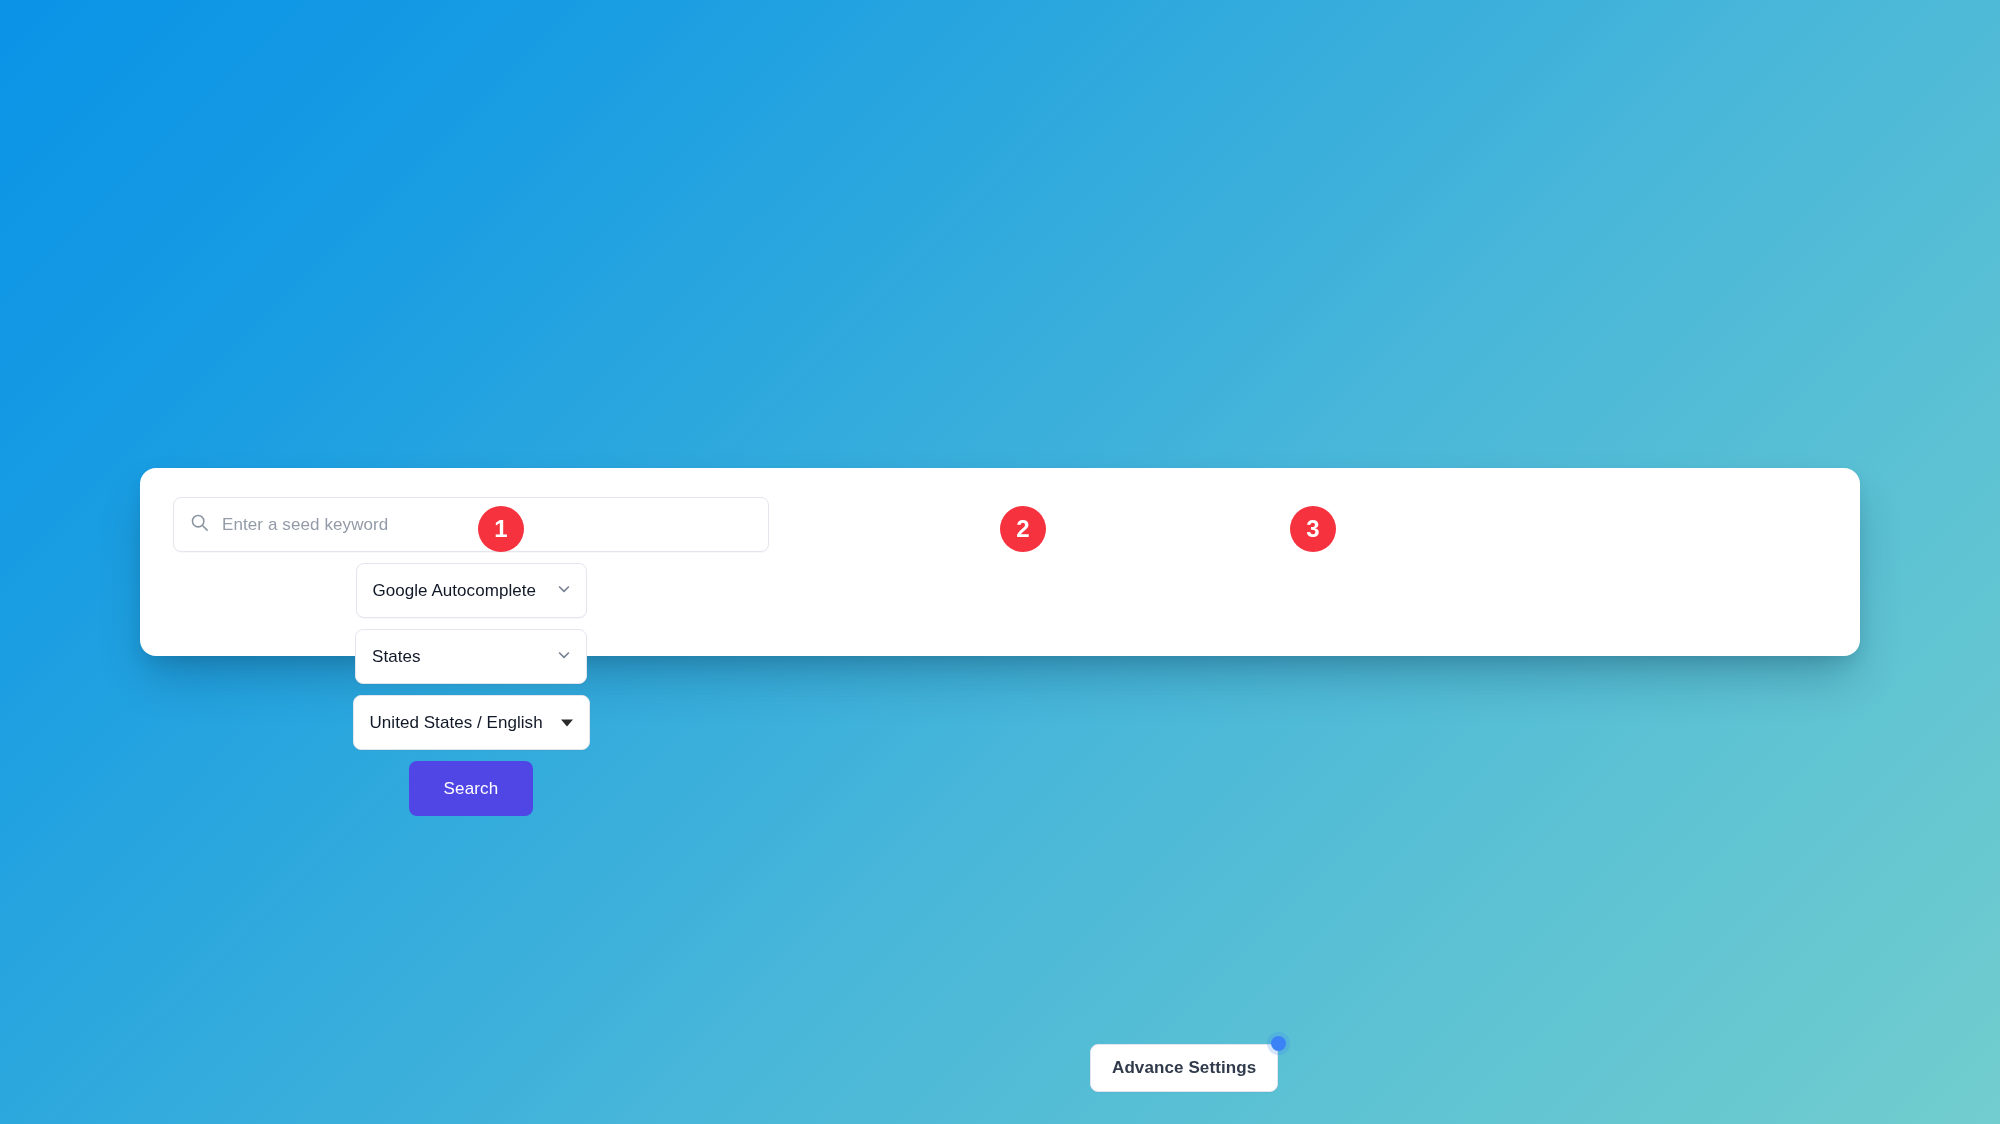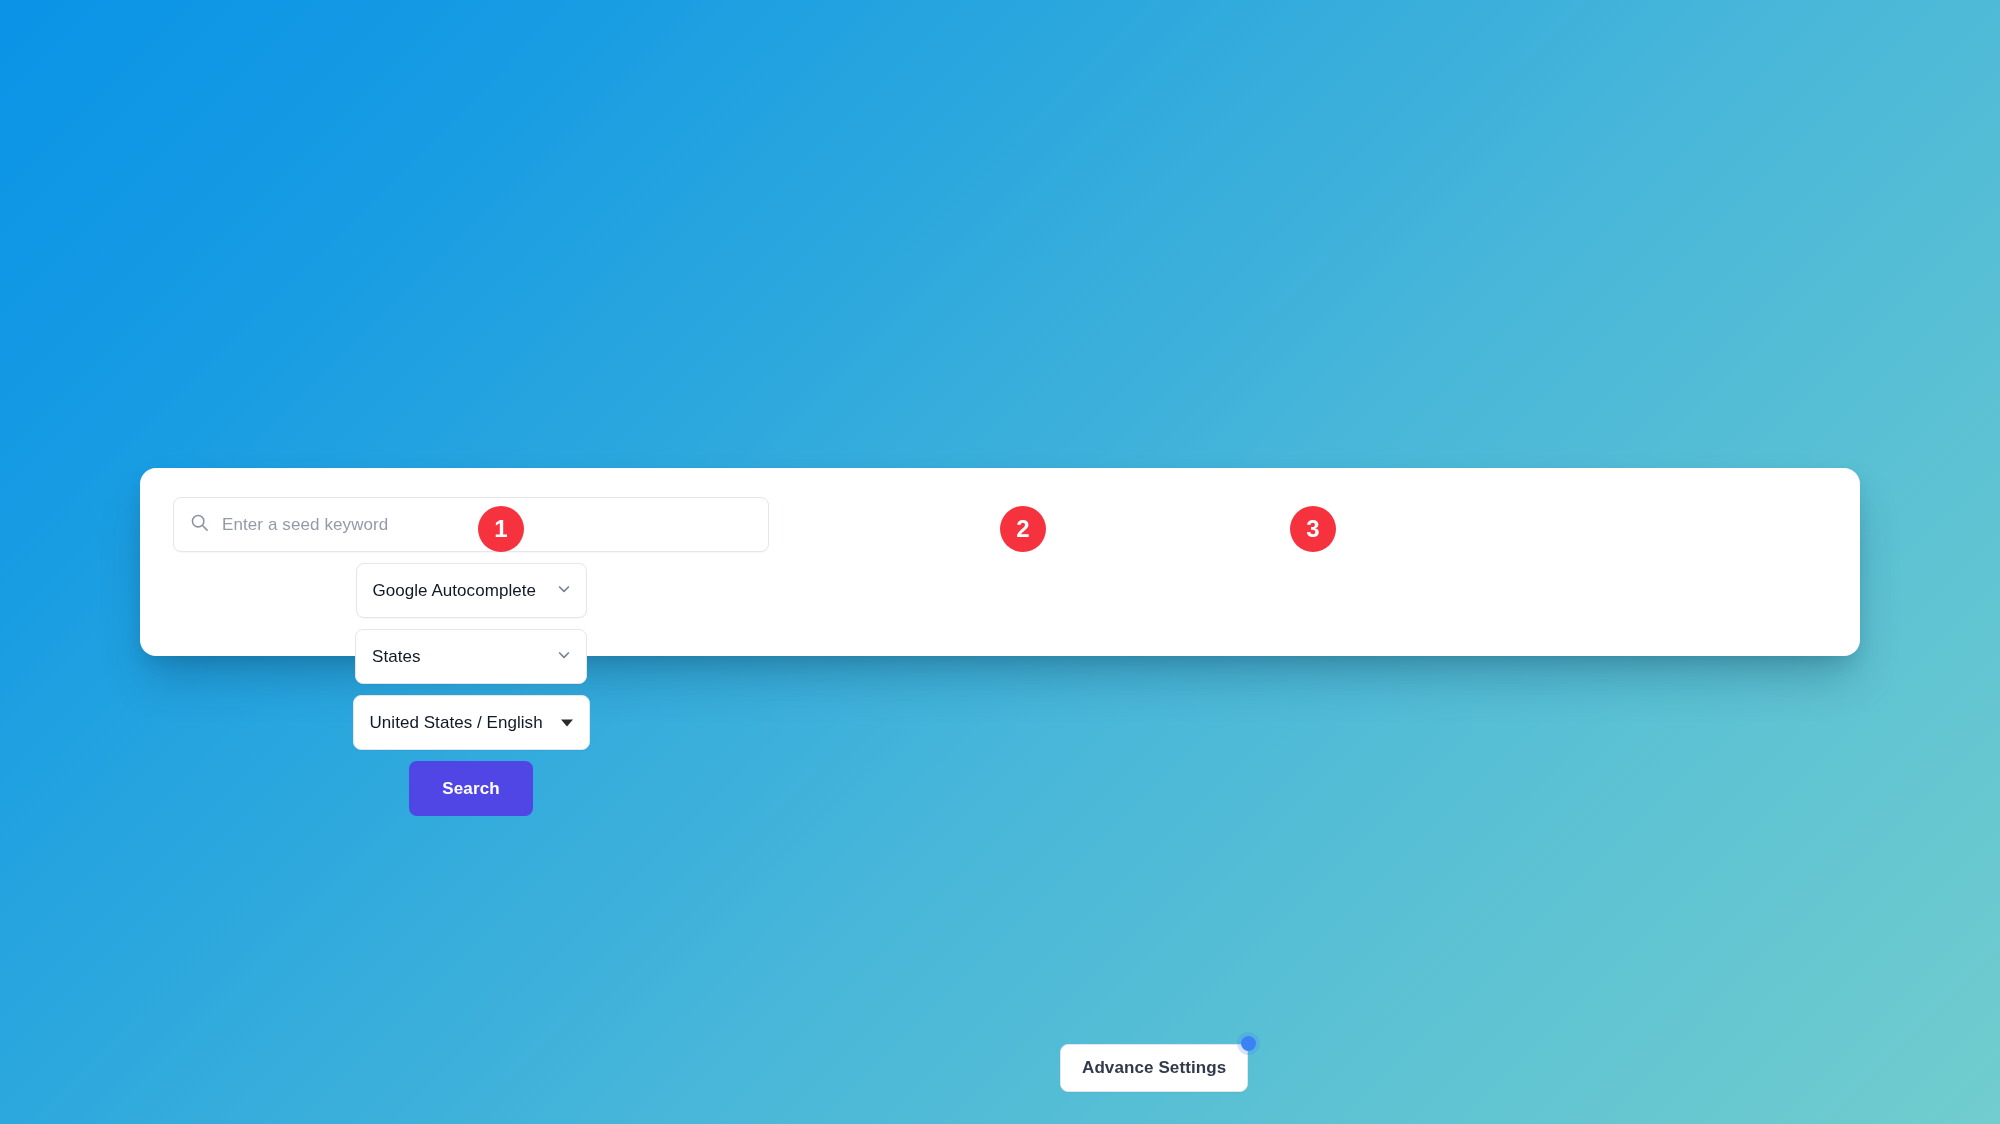--- a/index.html
+++ b/index.html
@@ -108,21 +108,21 @@
   
   .search-btn {
     width: 124px;
     height: 55px;
     background: #4f46e5;
     border: none;
     border-radius: 8px;
     color: #ffffff;
     font-family: "Liberation Sans", sans-serif;
     font-size: 17px;
-    font-weight: bold;
+    font-weight: normal;
     letter-spacing: 0.15px;
     cursor: pointer;
     display: flex;
     align-items: center;
     justify-content: center;
   }
 
   
   .badge {
     position: absolute;
@@ -140,21 +140,21 @@
     line-height: 1;
     z-index: 6;
   }
   .badge-1 { left: 478px; top: 506px; }
   .badge-2 { left: 1000px; top: 506px; }
   .badge-3 { left: 1290px; top: 506px; }
 
   
   .adv-wrap {
     position: absolute;
-    left: 920px;
+    left: 950px;
     top: 576px;
   }
   .adv-btn {
     height: 48px;
     padding: 0 21px;
     background: #ffffff;
     border: 1px solid #e3e6ec;
     border-radius: 8px;
     font-family: "Liberation Sans", sans-serif;
     font-size: 17px;

